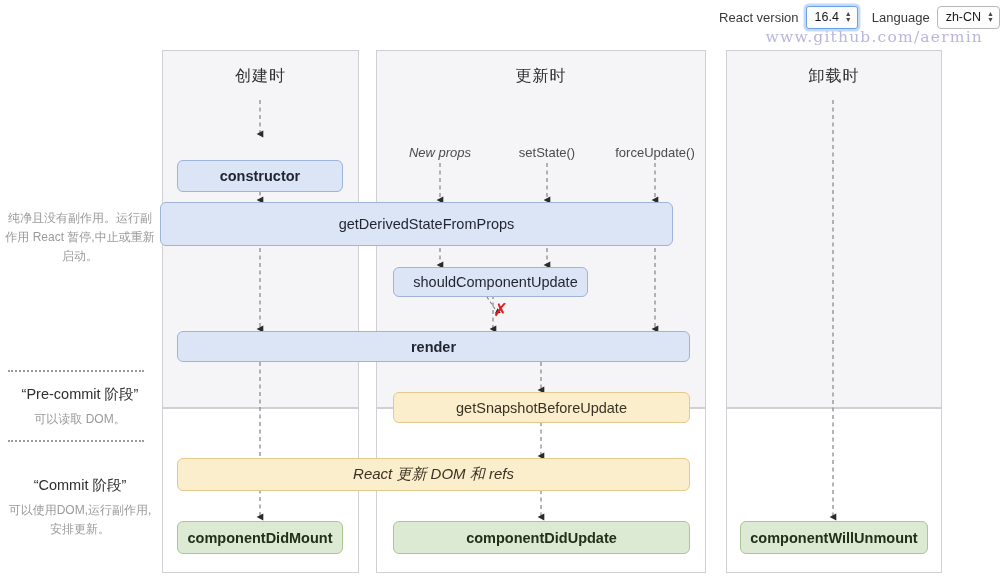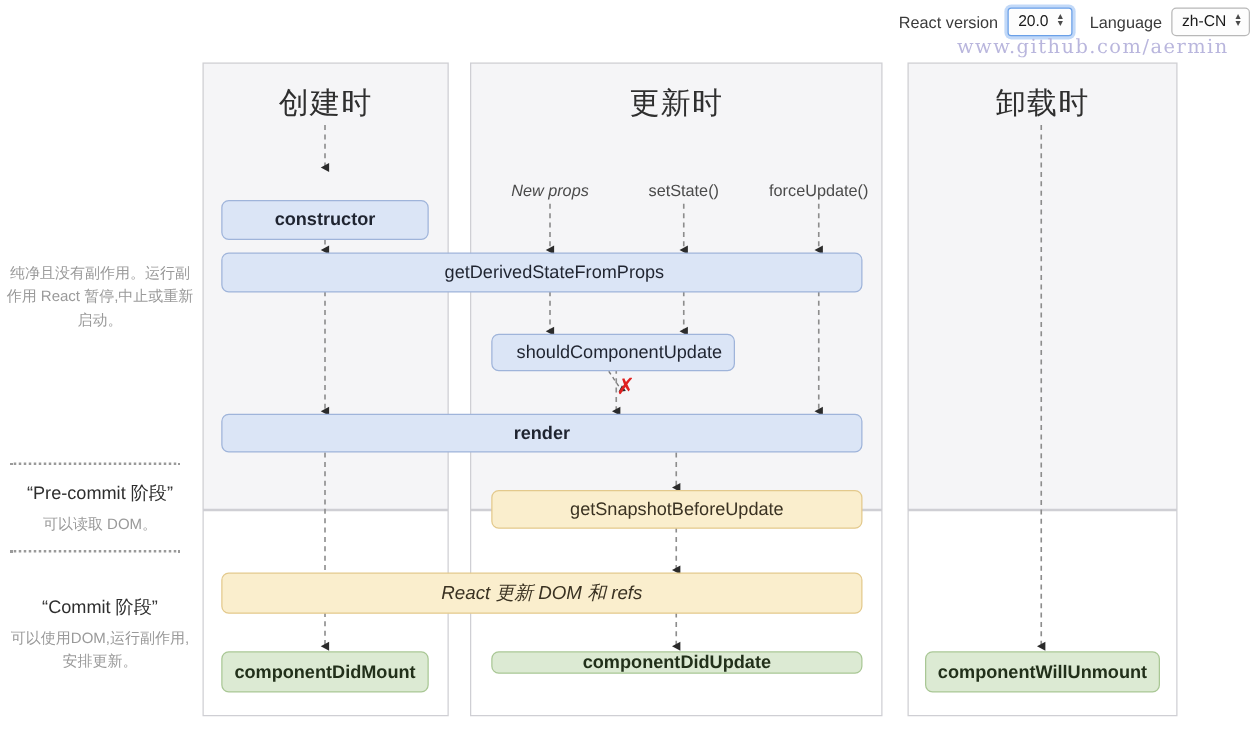--- a/index.html
+++ b/index.html
@@ -91,21 +91,21 @@
     background: #ffffff;
     border-left: 1px solid #cfcfd4;
     border-right: 1px solid #cfcfd4;
     border-bottom: 1px solid #cfcfd4;
     border-top: 1px solid #cfcfd4;
     box-sizing: border-box;
   }
   .col-title {
     position: absolute;
     text-align: center;
-    font-size: 24px;
+    font-size: 16px;
     color: #2f2f2f;
     font-weight: 400;
     letter-spacing: 1px;
   }
 
   
   .node {
     position: absolute;
     box-sizing: border-box;
     border-radius: 6px;
@@ -188,21 +188,21 @@
     pointer-events: none;
   }
 </style>
 </head>
 <body>
 
 <div class="topbar">
   <div class="ctrl-group">
     <span class="ctrl-label">React version</span>
     <span class="select-box focused">
-      <span>20.0</span>
+      <span>16.4</span>
       <span class="spin">
           <i>▲</i>
           <i>▼</i>
         </span>
     </span>
   </div>
   <div class="ctrl-group">
     <span class="ctrl-label">Language</span>
     <span class="select-box">
       <span>zh-CN</span>
@@ -273,33 +273,33 @@
       <line x1="487" y1="297" x2="497" y2="312" marker-end="url(#ahs)"></line>
     </g>
   </svg>
 
   <div class="trigger italic" style="left:380px; top:145px; width:120px;">New props</div>
   <div class="trigger" style="left:487px; top:145px; width:120px;">setState()</div>
   <div class="trigger" style="left:595px; top:145px; width:120px;">forceUpdate()</div>
 
   <div class="node blue bold" style="left:177px; top:136px; width:166px; height:32px;margin-top:24px;">constructor</div>
 
-  <div class="node blue" style="left:177px; top:202px; width:513px; height:32px;padding-left:20px;">getDerivedStateFromProps</div>
+  <div class="node blue" style="left:160px; top:202px; width:513px; height:44px;padding-left:20px;">getDerivedStateFromProps</div>
 
   <div class="node blue" style="left:393px; top:267px; width:195px; height:30px;padding-left:10px;">shouldComponentUpdate</div>
 
   <div class="node blue bold" style="left:177px; top:331px; width:513px; height:31px;">render</div>
 
   <div class="node orange" style="left:393px; top:392px; width:297px; height:31px;">getSnapshotBeforeUpdate</div>
 
   <div class="node orange italic" style="left:177px; top:458px; width:513px; height:33px;">React 更新 DOM 和 refs</div>
 
   <div class="node green bold" style="left:177px; top:521px; width:166px; height:33px;">componentDidMount</div>
 
-  <div class="node green bold" style="left:393px; top:521px; width:297px; height:18px;">componentDidUpdate</div>
+  <div class="node green bold" style="left:393px; top:521px; width:297px; height:33px;">componentDidUpdate</div>
 
   <div class="node green bold" style="left:740px; top:521px; width:188px; height:33px;">componentWillUnmount</div>
 
   <div class="redx" style="left:493px; top:301px;">✗</div>
 
   <div class="phase" style="top:209px;">
     <div class="phase-desc">纯净且没有副作用。运行副作用 React 暂停,中止或重新启动。</div>
   </div>
 
   <div class="dotted-sep" style="top:370px;"></div>

